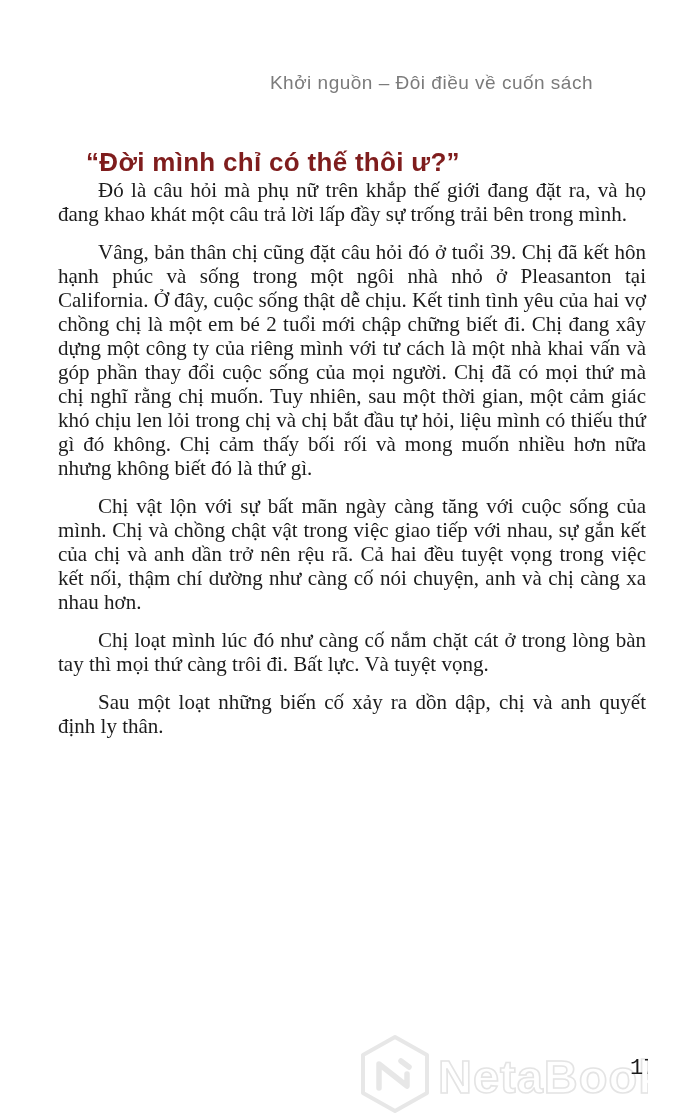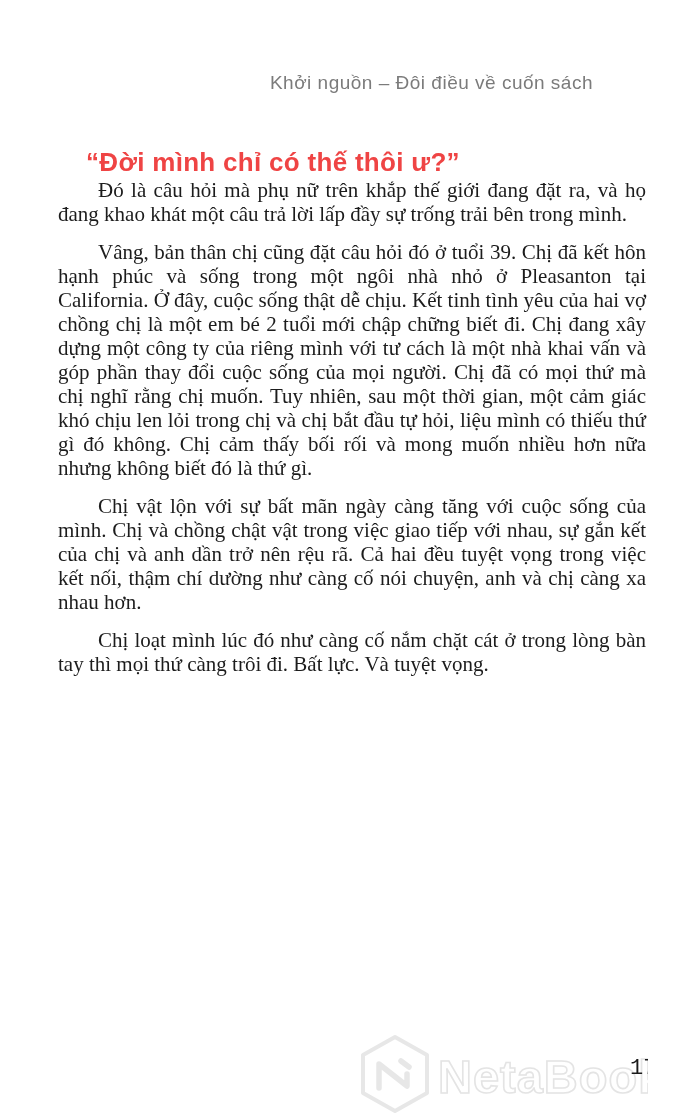--- a/index.html
+++ b/index.html
@@ -19,21 +19,21 @@
     letter-spacing:0.5px;
     color:#7b7b7b;
   }
   .chapter-title{
     position:absolute;
     top:130px;left:86px;right:55px;
     font-family:"Liberation Sans", sans-serif;
     font-weight:bold;
     font-size:26px;
     letter-spacing:0.3px;
-    color:#ef4444;
+    color:#7f1d1d;
   }
   .body-text{
     position:absolute;
     top:178px;left:58px;
     width:588px;
     font-size:21px;
     line-height:24px;
     color:#1c1c1c;
     text-align:justify;
   }
@@ -80,20 +80,21 @@
 
   <div class="running-header">Khởi nguồn – Đôi điều về cuốn sách</div>
 
   <h1 class="chapter-title">“Đời mình chỉ có thế thôi ư?”</h1>
 
   <div class="body-text">
     <p>Đó là câu hỏi mà phụ nữ trên khắp thế giới đang đặt ra, và họ đang khao khát một câu trả lời lấp đầy sự trống trải bên trong mình.</p>
     <p>Vâng, bản thân chị cũng đặt câu hỏi đó ở tuổi 39. Chị đã kết hôn hạnh phúc và sống trong một ngôi nhà nhỏ ở Pleasanton tại California. Ở đây, cuộc sống thật dễ chịu. Kết tinh tình yêu của hai vợ chồng chị là một em bé 2 tuổi mới chập chững biết đi. Chị đang xây dựng một công ty của riêng mình với tư cách là một nhà khai vấn và góp phần thay đổi cuộc sống của mọi người. Chị đã có mọi thứ mà chị nghĩ rằng chị muốn. Tuy nhiên, sau một thời gian, một cảm giác khó chịu len lỏi trong chị và chị bắt đầu tự hỏi, liệu mình có thiếu thứ gì đó không. Chị cảm thấy bối rối và mong muốn nhiều hơn nữa nhưng không biết đó là thứ gì.</p>
     <p>Chị vật lộn với sự bất mãn ngày càng tăng với cuộc sống của mình. Chị và chồng chật vật trong việc giao tiếp với nhau, sự gắn kết của chị và anh dần trở nên rệu rã. Cả hai đều tuyệt vọng trong việc kết nối, thậm chí dường như càng cố nói chuyện, anh và chị càng xa nhau hơn.</p>
     <p>Chị loạt mình lúc đó như càng cố nắm chặt cát ở trong lòng bàn tay thì mọi thứ càng trôi đi. Bất lực. Và tuyệt vọng.</p>
+    <p>Sau một loạt những biến cố xảy ra dồn dập, chị và anh quyết định ly thân.</p>
   </div>
 
   <div class="footer">
 
     <div class="watermark">
       <span class="watermark-logo">
         <svg width="74" height="80" viewBox="0 0 74 80" fill="none">
           <polygon points="37,3 69,21 69,59 37,77 5,59 5,21" stroke="#e7e7e7" stroke-width="4" fill="none" stroke-linejoin="round"></polygon>
           <path d="M21,54 L21,30 L49,52 L49,40" stroke="#e7e7e7" stroke-width="5.5" fill="none" stroke-linecap="round" stroke-linejoin="round"></path>
           <path d="M43,27 L51,33" stroke="#e7e7e7" stroke-width="5.5" fill="none" stroke-linecap="round"></path>

